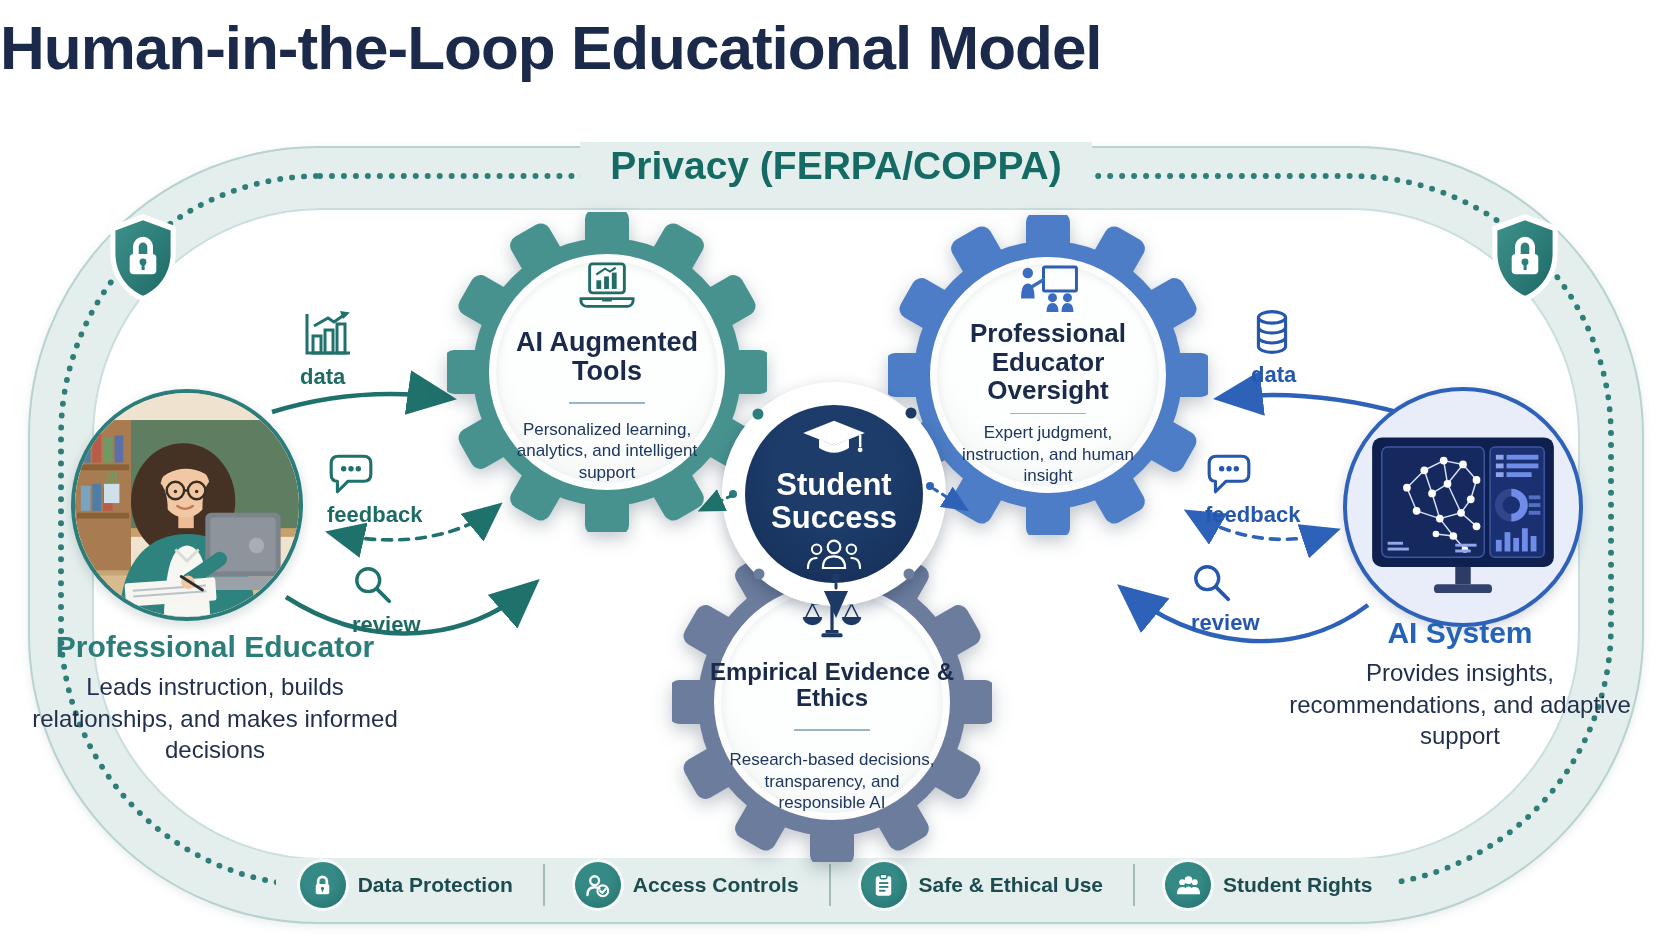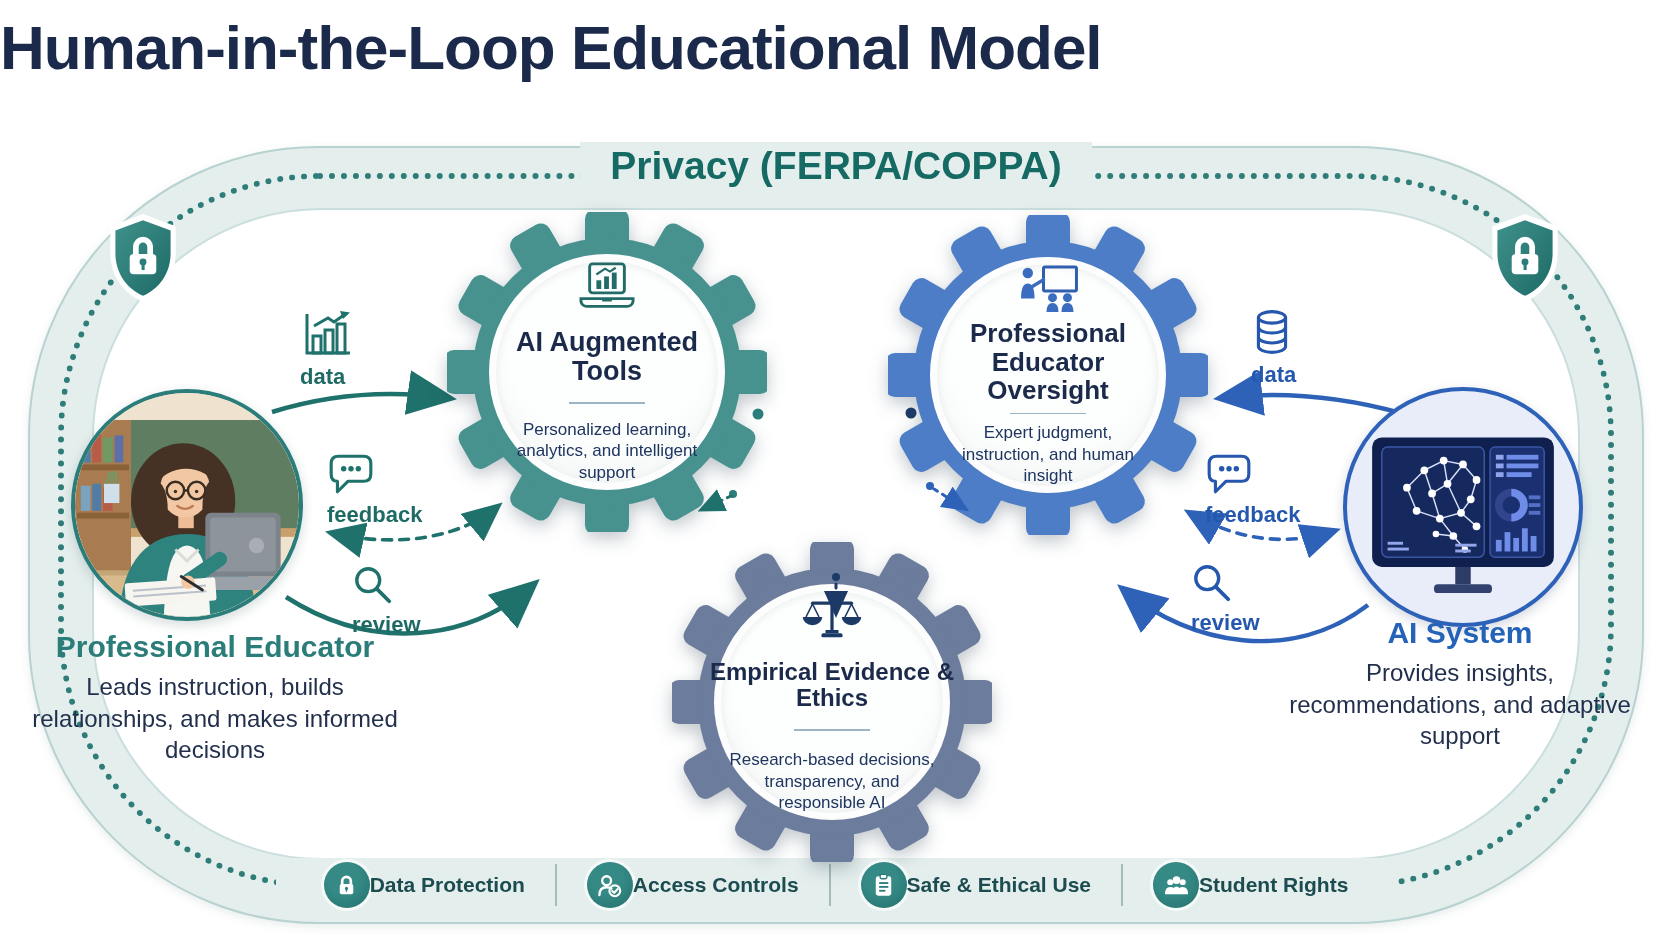--- a/index.html
+++ b/index.html
@@ -74,21 +74,21 @@
   .endpoint-title-blue { font-size:30px; font-weight:800; color:#2563b8; }
   .endpoint-desc { font-size:24px; color:#22304d; line-height:1.32; margin-top:7px; }
   .ai-circle { position:absolute; left:1343px; top:387px; width:240px; height:240px; z-index:4;
                border-radius:50%; border:4px solid #2e62b8; background:#e9edfa;
                box-shadow:0 4px 12px rgba(20,40,90,.18); display:flex; align-items:center; justify-content:center; }
   .ai-text { position:absolute; left:1270px; top:616px; width:380px; text-align:center; z-index:4; }
 
   
   .legend { position:absolute; left:276px; top:858px; width:1120px; height:54px; z-index:3;
             background:#e4eeed; display:flex; align-items:center; justify-content:center; gap:30px; }
-  .legend-item { display:flex; align-items:center; }
+  .legend-item { display:flex; align-items:center; gap:12px; }
   .legend-icon { width:46px; height:46px; border-radius:50%;
                  background:radial-gradient(circle at 42% 35%, #358a86 40%, #236f6b 100%);
                  box-shadow:0 0 0 3px #f5faf9; display:flex; align-items:center; justify-content:center; }
   .legend-label { font-size:21px; font-weight:700; color:#1c4b50; white-space:nowrap; }
   .legend-divider { width:2px; height:42px; background:#a4bcba; }
 </style>
 </head>
 <body>
 
 <div class="stage">
@@ -327,20 +327,39 @@
         <path d="M50 32 h24 a12 10 0 0 1 -24 0 Z" fill="#1d3a66"></path>
         <rect x="30" y="48" width="16" height="4" fill="#1d3a66"></rect>
         <rect x="25" y="52" width="26" height="5" rx="2" fill="#1d3a66"></rect>
       </svg>
       <div class="gear-title">Empirical Evidence &amp; Ethics</div>
       <div class="gear-divider"></div>
       <div class="gear-desc">Research-based decisions, transparency, and responsible AI</div>
     </div>
   </div>
 
+  <div class="center-ring">
+    <div class="center-core">
+      <svg viewBox="0 0 70 46" width="66" height="43">
+        <polygon points="35,2 68,15 35,28 2,15" fill="#ffffff"></polygon>
+        <path d="M19 21.5 V31 Q35 41 51 31 V21.5 L35 28 Z" fill="#ffffff"></path>
+        <path d="M63 17 V30" stroke="#ffffff" stroke-width="2.6"></path>
+        <circle cx="63" cy="33" r="2.6" fill="#ffffff"></circle>
+      </svg>
+      <div class="center-title">Student Success</div>
+      <svg viewBox="0 0 78 38" width="62" height="30">
+        <circle cx="17" cy="13" r="6" fill="none" stroke="#ffffff" stroke-width="2.6"></circle>
+        <path d="M6 37 Q6 24 17 24" fill="none" stroke="#ffffff" stroke-width="2.6" stroke-linecap="round"></path>
+        <circle cx="61" cy="13" r="6" fill="none" stroke="#ffffff" stroke-width="2.6"></circle>
+        <path d="M72 37 Q72 24 61 24" fill="none" stroke="#ffffff" stroke-width="2.6" stroke-linecap="round"></path>
+        <circle cx="39" cy="10" r="8" fill="none" stroke="#ffffff" stroke-width="2.8"></circle>
+        <path d="M25 37 Q25 22 39 22 Q53 22 53 37 Z" fill="none" stroke="#ffffff" stroke-width="2.8" stroke-linecap="round"></path>
+      </svg>
+    </div>
+  </div>
 
   <svg class="mini-arrows" viewBox="0 0 1672 941">
     <defs>
       <marker id="mT" markerWidth="9" markerHeight="8" refX="7" refY="4" orient="auto">
         <path d="M0 0 L9 4 L0 8 Z" fill="#1f716c"></path>
         </marker>
       <marker id="mB" markerWidth="9" markerHeight="8" refX="7" refY="4" orient="auto">
         <path d="M0 0 L9 4 L0 8 Z" fill="#2e62b8"></path>
         </marker>
       <marker id="mN" markerWidth="9" markerHeight="8" refX="7" refY="4" orient="auto">

